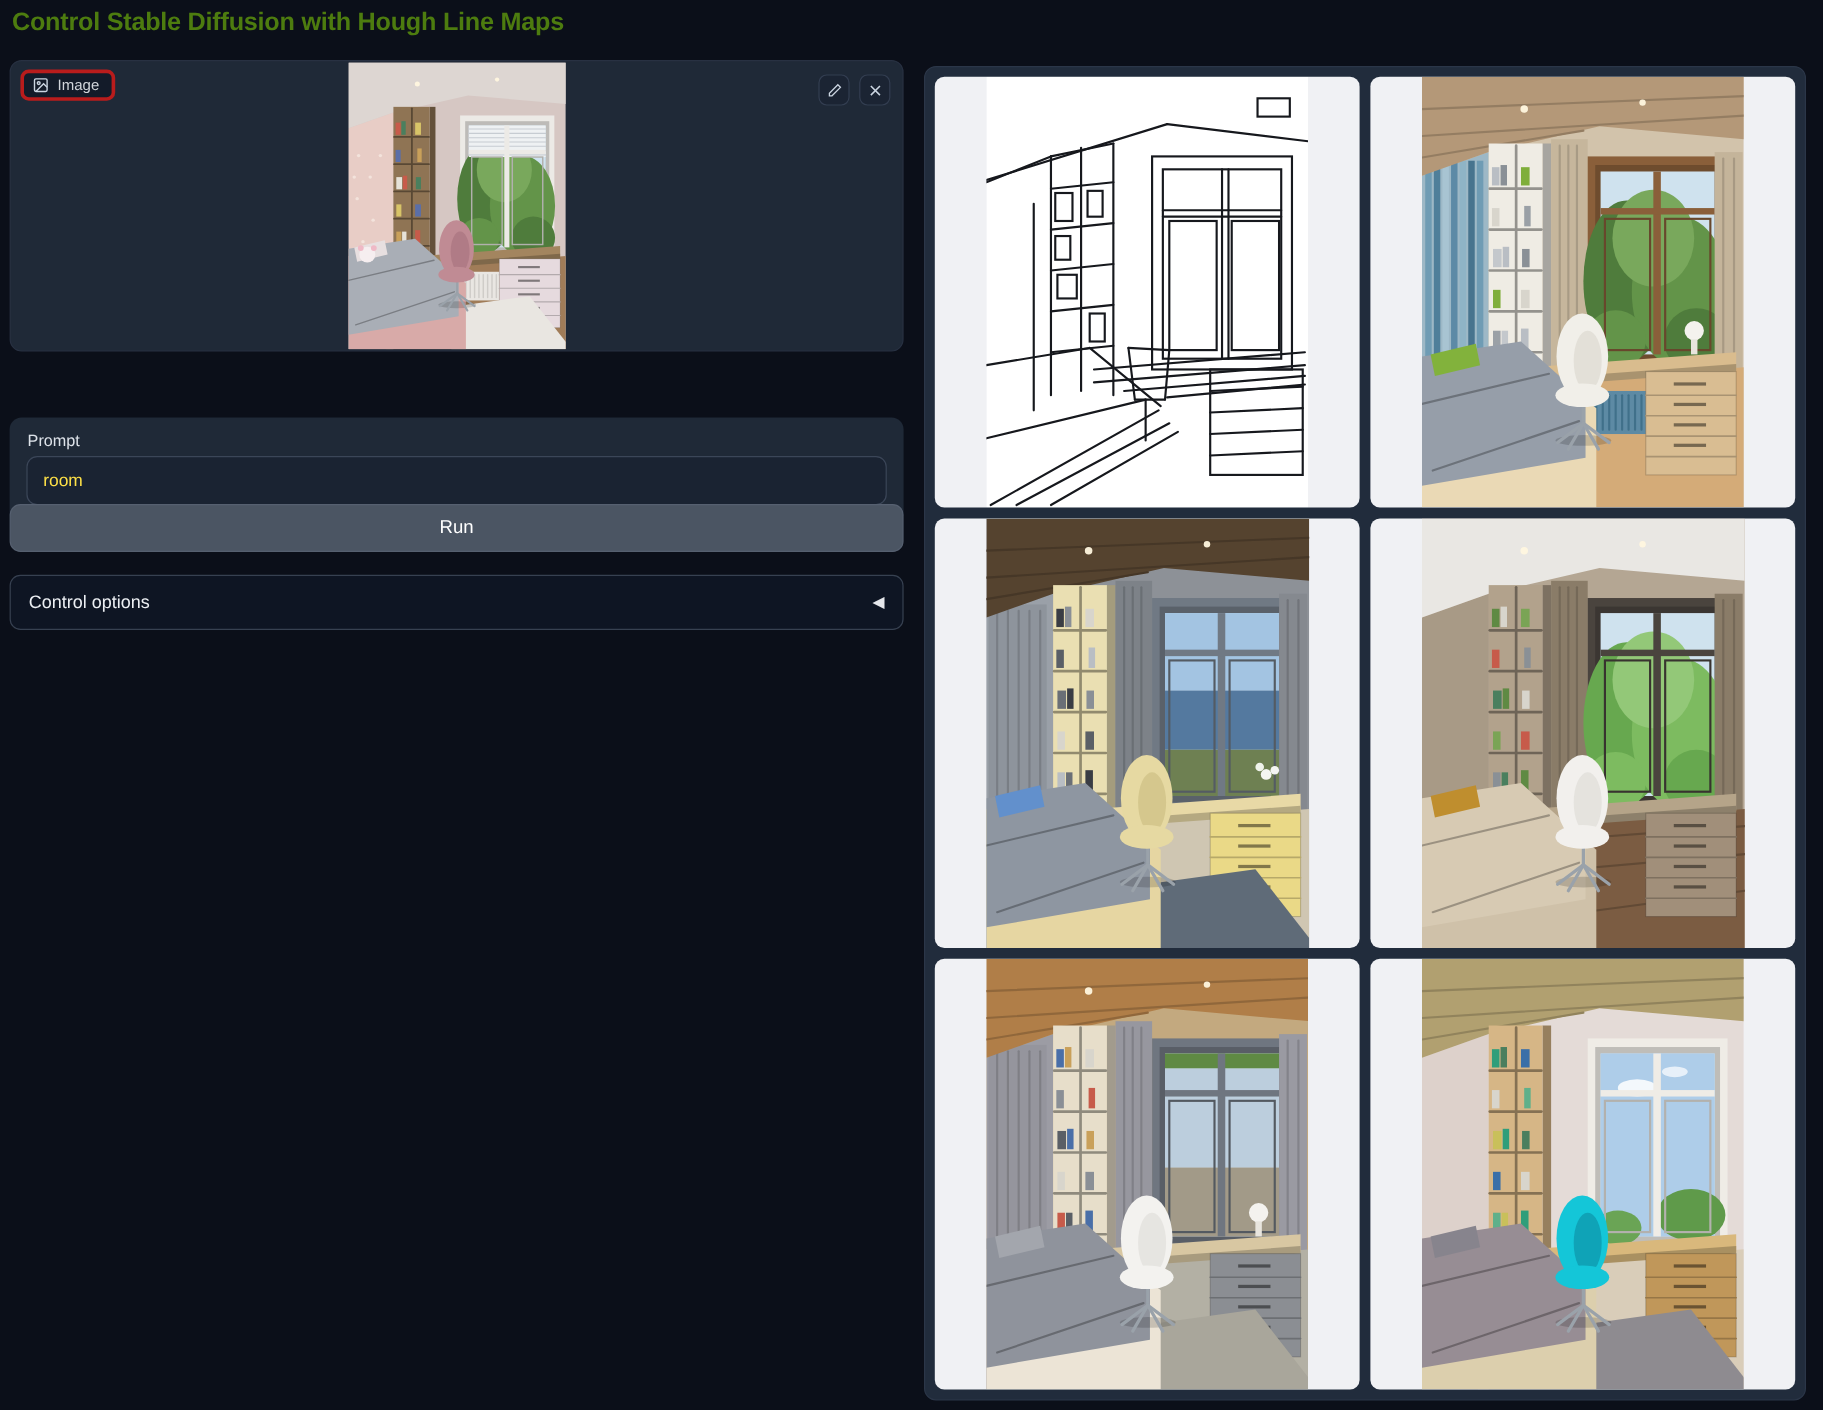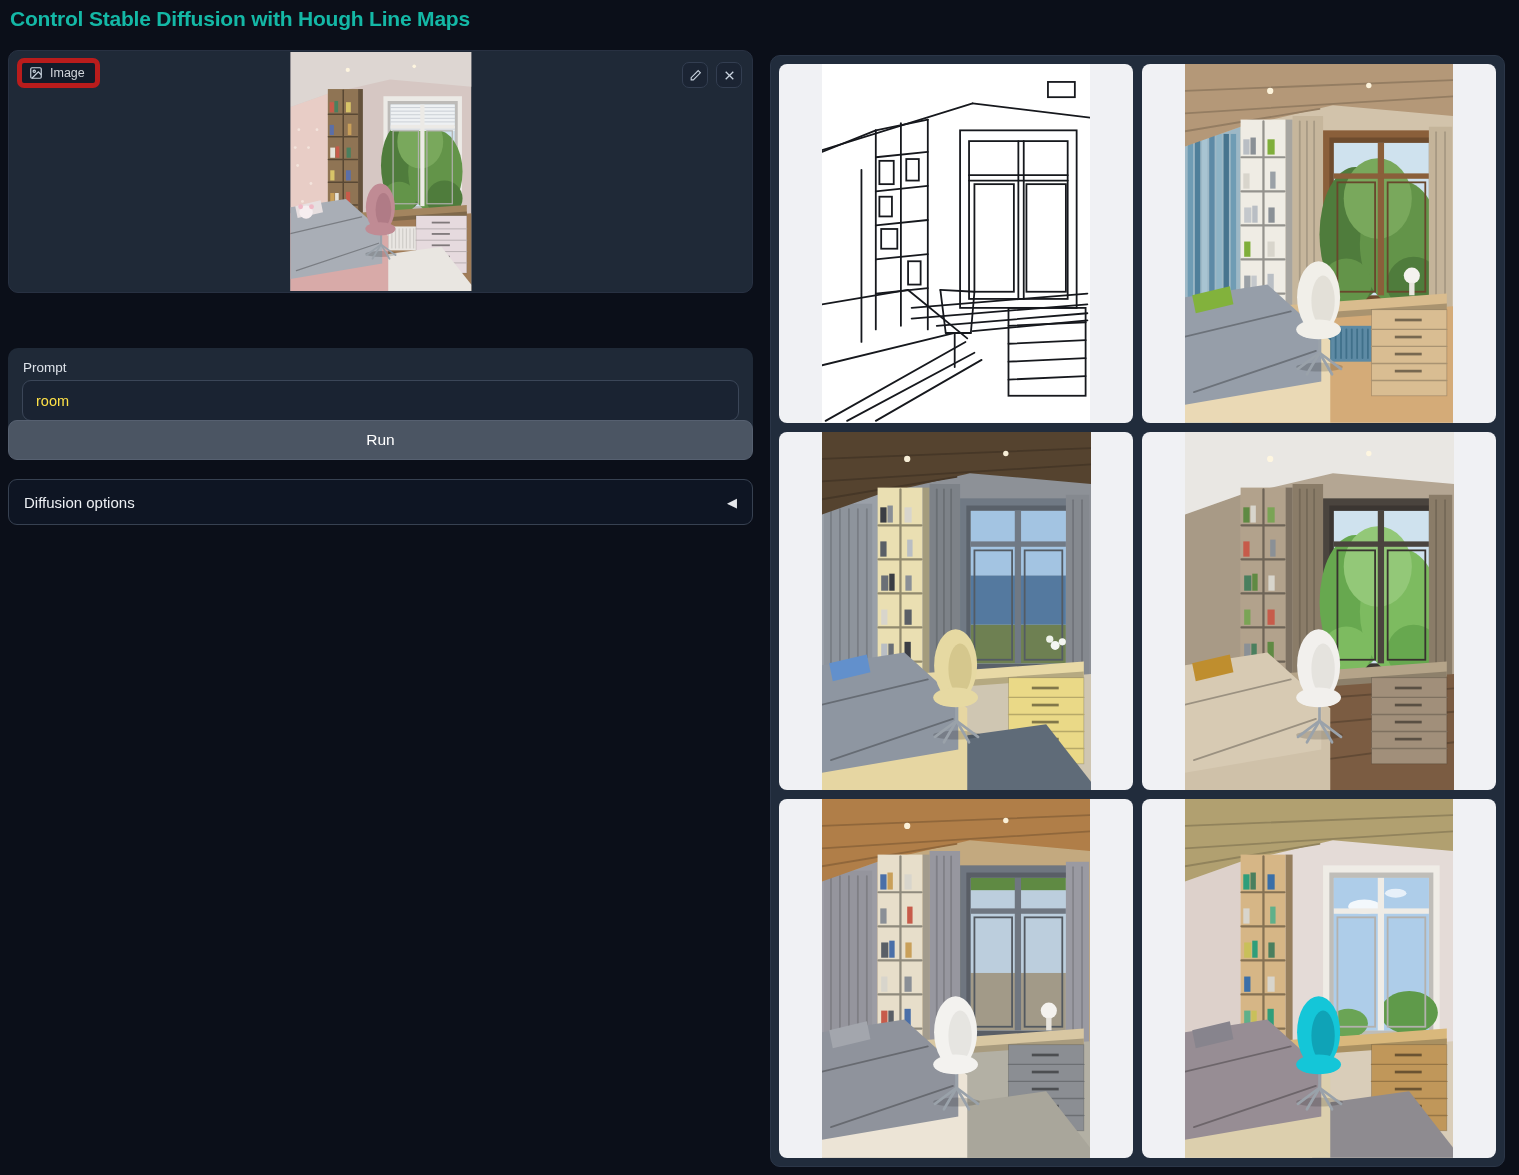--- a/index.html
+++ b/index.html
@@ -1,28 +1,28 @@
 <!DOCTYPE html>
 <html><head>
 <meta charset="utf-8">
 <style>
   html,body{margin:0;padding:0;}
   body{
     width:1519px;height:1175px;position:relative;overflow:hidden;
     background:#0b0f19;color:#f3f4f6;
     font-family:"Liberation Sans","DejaVu Sans",sans-serif;
   }
-  .title{position:absolute;left:10px;top:7px;font-size:21px;font-weight:700;letter-spacing:-0.2px;color:#14b8a6;}
+  .title{position:absolute;left:10px;top:7px;font-size:21px;font-weight:700;letter-spacing:-0.2px;color:#4d7c0f;}
 
   
   .img-comp{position:absolute;left:8px;top:50px;width:745px;height:243px;background:#1f2937;border:1px solid #283142;border-radius:10px;box-sizing:border-box;}
   .img-wrap{position:absolute;left:50%;top:1px;transform:translateX(-50%);height:239px;aspect-ratio:182/240;overflow:hidden;}
   .img-wrap svg{width:100%;height:100%;display:block;}
   .badge{position:absolute;left:8px;top:7px;display:flex;align-items:flex-start;gap:7px;
-    background:#131b29;border:5px solid #b91c1c;border-radius:7px;padding:3px 10px 3px 7px;
+    background:#131b29;border:3px solid #b91c1c;border-radius:7px;padding:3px 10px 3px 7px;
     font-size:12.5px;color:#d1d5db;}
   .badge svg{display:block;}
   .iconbtns{position:absolute;right:10px;top:11px;display:flex;gap:8px;}
   .iconbtn{width:26px;height:26px;border-radius:7px;background:#1b2433;border:1px solid #333e51;
     display:flex;align-items:center;justify-content:center;cursor:pointer;padding:0;}
   .iconbtn svg{display:block;}
 
   
   .prompt-panel{position:absolute;left:8px;top:310px;width:745px;height:89px;background:#1f2937;border-radius:10px;box-sizing:border-box;margin-top:38px;}
   .prompt-label{position:absolute;left:15px;top:12px;font-size:13.5px;color:#dde2e9;}
@@ -178,21 +178,21 @@
 </div>
 
 <div class="prompt-panel">
   <div class="prompt-label">Prompt</div>
   <input class="prompt-input" type="text" value="room" style="">
 </div>
 
 <button class="run-btn">Run</button>
 
 <div class="adv">
-  <span class="adv-label">Diffusion options</span>
+  <span class="adv-label">Control options</span>
   <span class="adv-arrow">◀</span>
 </div>
 
 <div class="gallery">
   <div class="tile">
       <svg viewBox="0 0 300 400" preserveAspectRatio="none">
         <rect x="0" y="0" width="300" height="400" fill="#ffffff"></rect>
         <line x1="0" y1="96" x2="168" y2="44" stroke="#16181d" stroke-width="2" stroke-linecap="round"></line>
         <line x1="168" y1="44" x2="300" y2="60" stroke="#16181d" stroke-width="2" stroke-linecap="round"></line>
         <line x1="0" y1="98" x2="60" y2="74" stroke="#16181d" stroke-width="2" stroke-linecap="round"></line>

